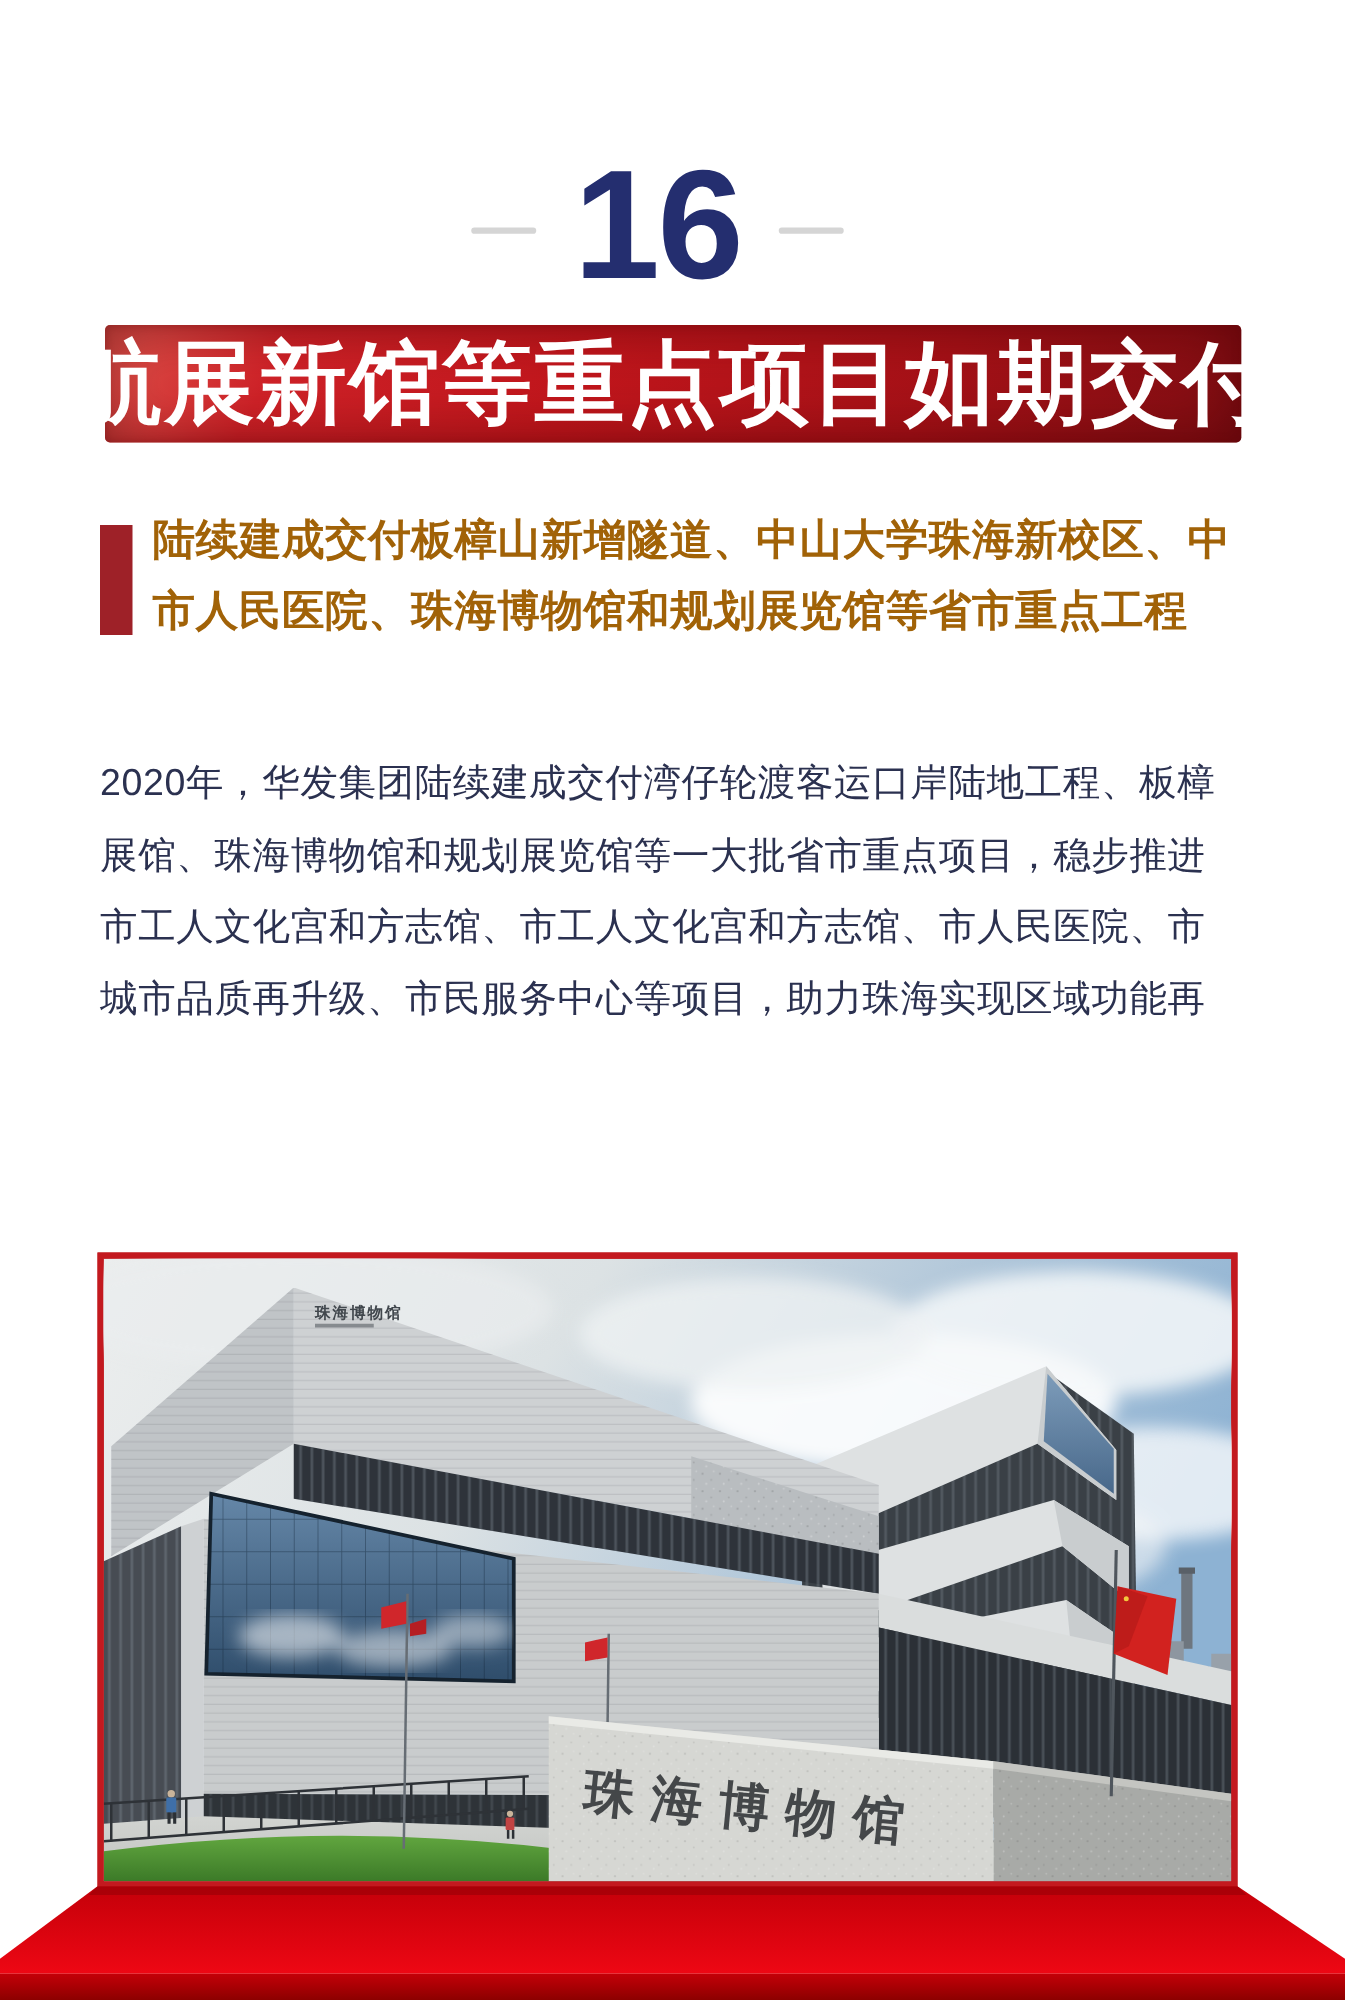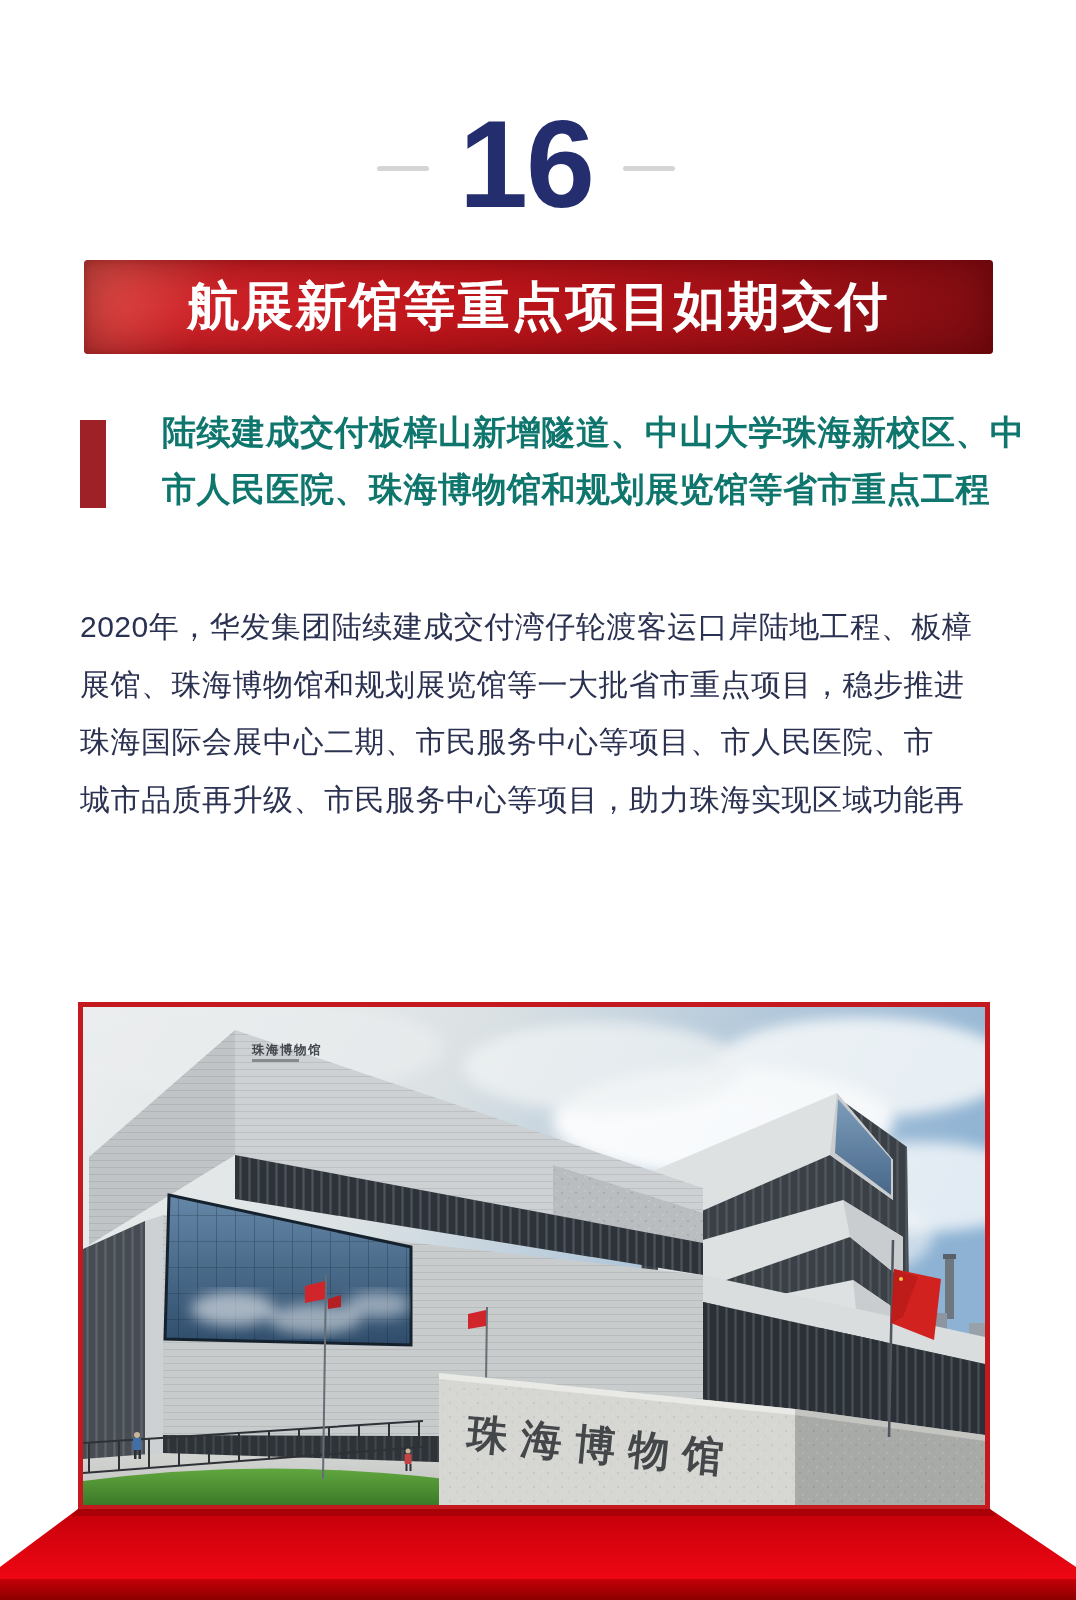--- a/index.html
+++ b/index.html
@@ -2,44 +2,44 @@
 <html><head>
 <meta charset="utf-8">
 <style>
   html,body{margin:0;padding:0;background:#ffffff;}
   .page{
     position:relative;width:1076px;height:1600px;background:#ffffff;overflow:hidden;
     font-family:"Liberation Sans","DejaVu Sans",sans-serif;
   }
   
   .pagenum-row{
-    position:absolute;left:0;top:96px;width:1052px;height:136px;
+    position:absolute;left:0;top:112px;width:1052px;height:136px;
     display:flex;align-items:center;justify-content:center;gap:30px;text-align:right;
   }
   .dash{width:52px;height:5px;border-radius:3px;background:#d5d5d5;margin-top:8px;}
   .pagenum{
     font-size:124px;font-weight:800;color:#242e6f;line-height:1;letter-spacing:-2px;
   }
   
   .banner{
     position:absolute;left:84px;top:260px;width:909px;height:94px;border-radius:4px;
     background:linear-gradient(118deg,#e2564e 0%,#d02228 16%,#c2161c 42%,#a61117 72%,#7e0d12 100%);
     box-shadow:inset 0 0 48px rgba(70,0,5,.55), inset 0 0 8px rgba(120,10,10,.35);
     display:flex;align-items:center;justify-content:center;
   }
   .banner h1{
-    margin:0;color:#ffffff;font-size:52px;font-weight:800;letter-spacing:2px;white-space:nowrap;font-family:Liberation Serif, serif;
+    margin:0;color:#ffffff;font-size:72px;font-weight:800;letter-spacing:2px;white-space:nowrap;font-family:Liberation Serif, serif;
   }
   
   .subtitle-bar{
     position:absolute;left:80px;top:420px;width:26px;height:88px;background:#9e2128;
   }
   .subtitle-text{
     position:absolute;left:122px;top:404px;width:890px;
-    color:#0f766e;font-size:34px;font-weight:700;line-height:57px;letter-spacing:0.5px;white-space:nowrap;margin-left:40px;
+    color:#a16207;font-size:34px;font-weight:700;line-height:57px;letter-spacing:0.5px;white-space:nowrap;
   }
   
   .body-text{
     position:absolute;left:80px;top:598px;width:930px;
     color:#2b3150;font-size:30px;font-weight:400;line-height:57.5px;letter-spacing:0.5px;white-space:nowrap;
   }
   
   .photo{
     position:absolute;left:78px;top:1002px;width:912px;height:508px;margin:0;
     border:5px solid #c3191f;box-sizing:border-box;background:#b91c1c;
@@ -67,21 +67,21 @@
 
   <div class="subtitle-bar"></div>
   <div class="subtitle-text">
     <div>陆续建成交付板樟山新增隧道、中山大学珠海新校区、中</div>
     <div>市人民医院、珠海博物馆和规划展览馆等省市重点工程</div>
   </div>
 
   <div class="body-text">
     <div>2020年，华发集团陆续建成交付湾仔轮渡客运口岸陆地工程、板樟</div>
     <div>展馆、珠海博物馆和规划展览馆等一大批省市重点项目，稳步推进</div>
-    <div>珠海国际会展中心二期、市民服务中心等项目、市人民医院、市</div>
+    <div>市工人文化宫和方志馆、市工人文化宫和方志馆、市人民医院、市</div>
     <div>城市品质再升级、市民服务中心等项目，助力珠海实现区域功能再</div>
   </div>
 
   <figure class="photo">
     <svg viewBox="0 0 902 498" width="902" height="498" xmlns="http://www.w3.org/2000/svg">
       <defs>
         <linearGradient id="sky" x1="0" y1="0" x2="1" y2="0.35">
           <stop offset="0" stop-color="#eceeee"></stop>
             <stop offset="0.4" stop-color="#dce2e4"></stop>
           <stop offset="0.75" stop-color="#a9c2d8"></stop>

